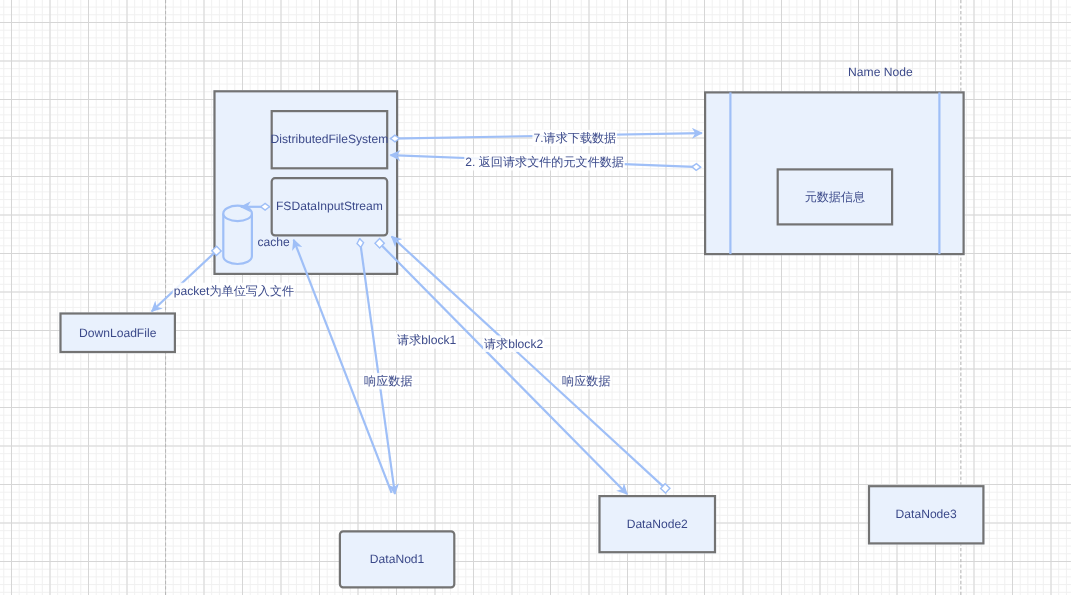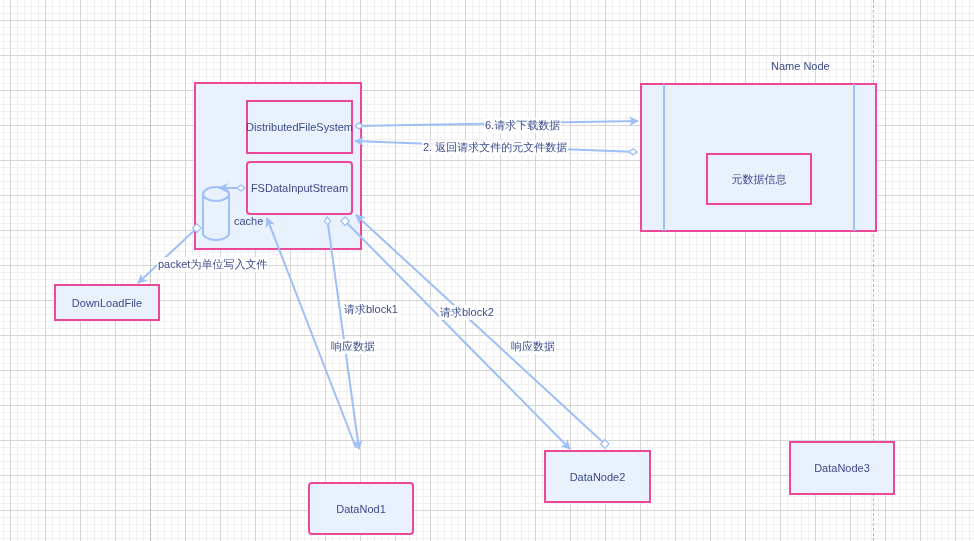--- a/index.html
+++ b/index.html
@@ -14,21 +14,21 @@
       linear-gradient(90deg, #f0f0f0 1px, transparent 1px);
     background-size: 35px 35px, 35px 35px, 7px 7px, 7px 7px;
     background-position: 10px 20px, 10px 20px, 10px 20px, 10px 20px;
   }
   .page-guide {
     position: absolute; top: 0; width: 0; height: 541px;
     border-left: 1px dashed #b8b8b8;
   }
   .node {
     position: absolute; box-sizing: border-box;
-    background: #e9f1fd; border: 2px solid #ec4899;
+    background: #e9f1fd; border: 2px solid #737373;
     display: flex; align-items: center; justify-content: center;
     font-size: 11px; color: #3c4a8a;
   }
   .rounded { border-radius: 4px; }
   .label {
     position: absolute; font-size: 11px; color: #3c4a8a; white-space: nowrap; margin-left: 32px;
   }
   .edge-label { background: rgba(255,255,255,0.85); padding: 0 1px; }
   svg.edges { position: absolute; left: 0; top: 0; }
 </style>
@@ -100,19 +100,19 @@
 
   <line x1="356" y1="448" x2="267" y2="218" stroke="#9fbff7" stroke-width="2" marker-end="url(#arrow)"></line>
 
   <line x1="343" y1="219" x2="570" y2="449" stroke="#9fbff7" stroke-width="2" marker-start="url(#square)" marker-end="url(#arrow)"></line>
 
   <line x1="607" y1="446" x2="356" y2="215" stroke="#9fbff7" stroke-width="2" marker-start="url(#square)" marker-end="url(#arrow)"></line>
 </svg>
 
 <div class="label" style="left:202px;top:215px;">cache</div>
 
-<div class="label edge-label" style="left:452px;top:118px;">6.请求下载数据</div>
+<div class="label edge-label" style="left:452px;top:118px;">7.请求下载数据</div>
 <div class="label edge-label" style="left:390px;top:140px;">2. 返回请求文件的元文件数据</div>
 <div class="label edge-label" style="left:125px;top:257px;">packet为单位写入文件</div>
-<div class="label edge-label" style="left:311px;top:302px;">请求block1</div>
+<div class="label edge-label" style="left:328px;top:302px;">请求block1</div>
 <div class="label edge-label" style="left:298px;top:339px;">响应数据</div>
 <div class="label edge-label" style="left:407px;top:305px;">请求block2</div>
 <div class="label edge-label" style="left:478px;top:339px;">响应数据</div>
 
 </body></html>

